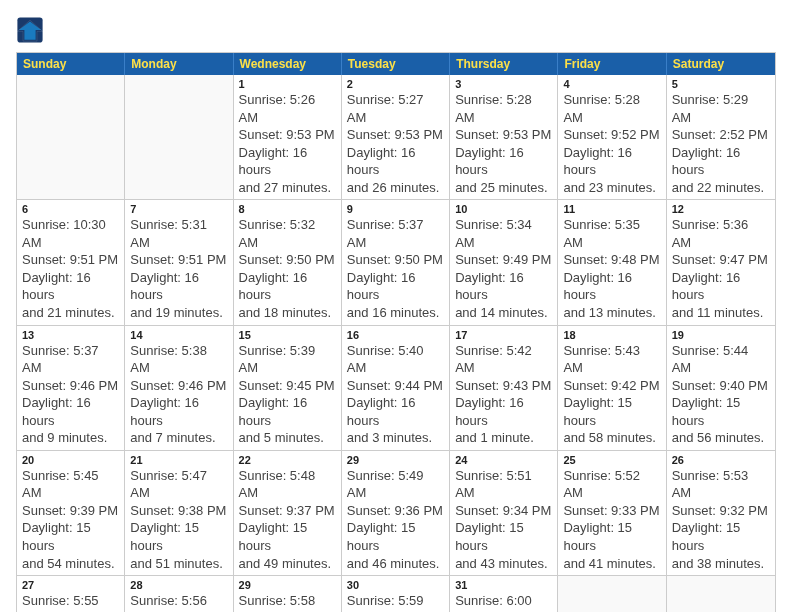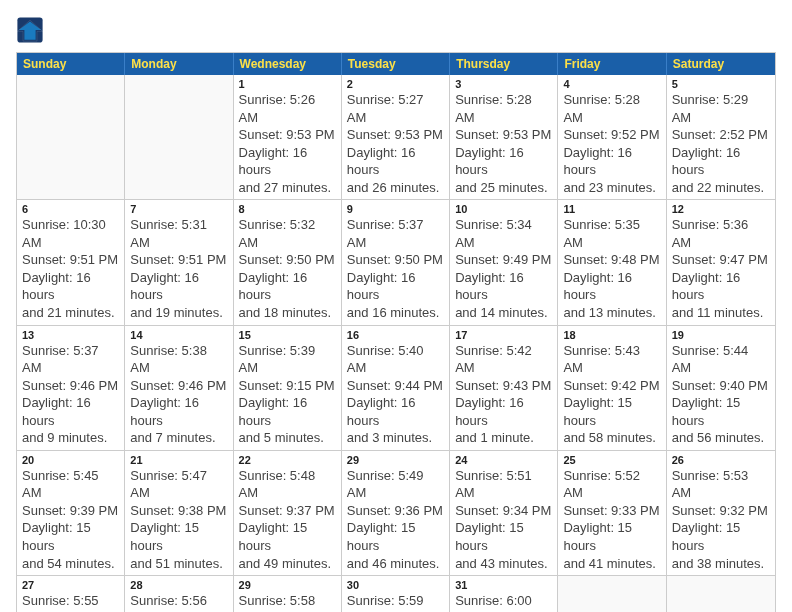--- a/index.html
+++ b/index.html
@@ -240,21 +240,21 @@
           <div class="cal-cell">
             <div class="day-num">14</div>
             <div class="cell-text" style="white-space: pre-line;">Sunrise: 5:38 AM
 Sunset: 9:46 PM
 Daylight: 16 hours
 and 7 minutes.</div>
           </div>
           <div class="cal-cell">
             <div class="day-num">15</div>
             <div class="cell-text" style="white-space: pre-line;">Sunrise: 5:39 AM
-Sunset: 9:15 PM
+Sunset: 9:45 PM
 Daylight: 16 hours
 and 5 minutes.</div>
           </div>
           <div class="cal-cell">
             <div class="day-num">16</div>
             <div class="cell-text" style="white-space: pre-line;">Sunrise: 5:40 AM
 Sunset: 9:44 PM
 Daylight: 16 hours
 and 3 minutes.</div>
           </div>

